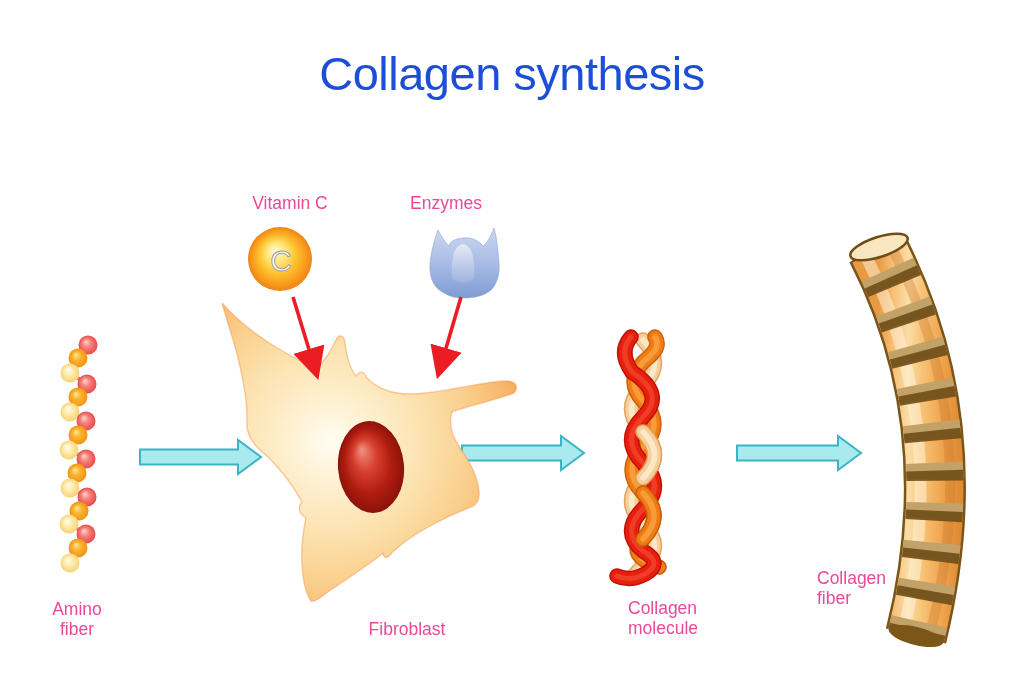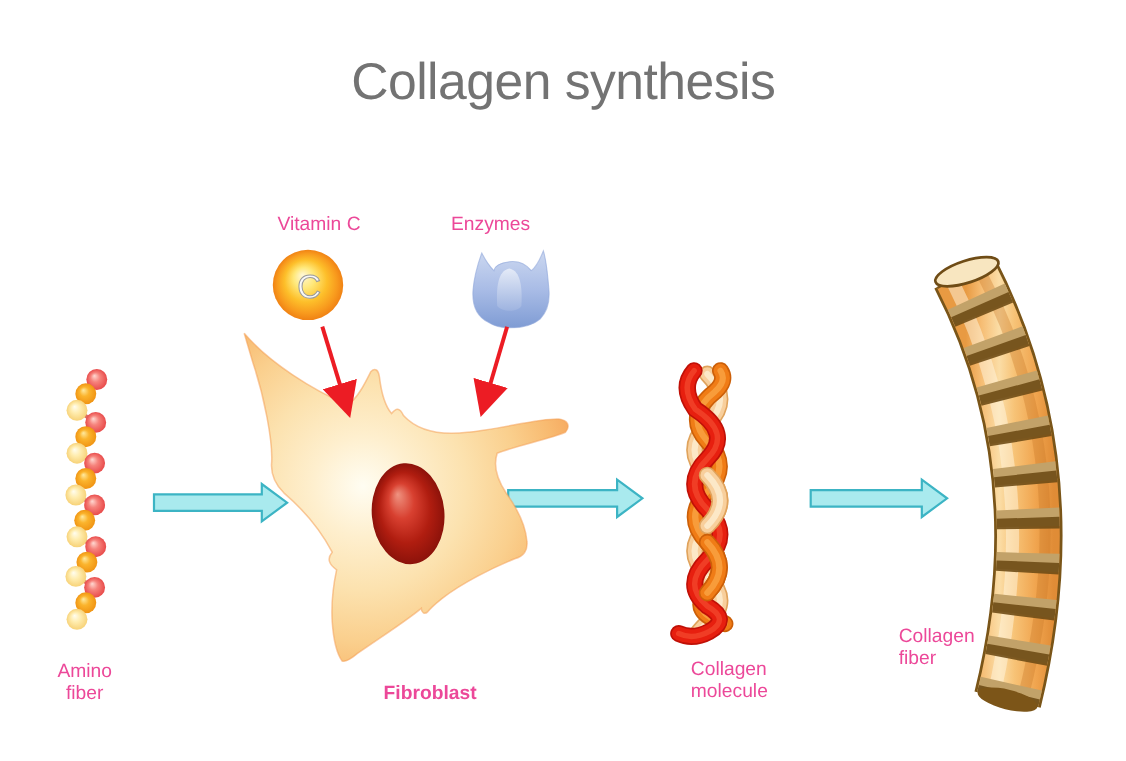--- a/index.html
+++ b/index.html
@@ -9,21 +9,21 @@
     font-family:"Liberation Sans", sans-serif;
   }
   #scene-svg{position:absolute;left:0;top:0;}
   .label{
     position:absolute;color:#ec4899;font-size:17.5px;line-height:1.14;
     letter-spacing:0;
   }
   .center{text-align:center;}
   #title{
     position:absolute;left:0;top:46px;width:1024px;text-align:center;
-    font-size:47px;color:#737373;letter-spacing:-0.5px;
+    font-size:47px;color:#1d4ed8;letter-spacing:-0.5px;
   }
   .sphere-letter{
     font-family:"Liberation Sans", sans-serif;
     font-size:30px;
   }
 </style>
 </head>
 <body>
 
 <svg id="scene-svg" width="1024" height="692" viewBox="0 0 1024 692">
@@ -214,17 +214,17 @@
 </svg>
 
 <div id="title">Collagen synthesis</div>
 
 <div class="label center" style="left:244px;top:194px;width:92px;">Vitamin C</div>
 
 <div class="label center" style="left:400px;top:194px;width:92px;">Enzymes</div>
 
 <div class="label center" style="left:36px;top:600px;width:82px;">Amino fiber</div>
 
-<div class="label center" style="left:330px;top:620px;width:122px;font-weight:bold;">Fibroblast</div>
+<div class="label center" style="left:346px;top:620px;width:122px;">Fibroblast</div>
 
 <div class="label" style="left:610px;top:599px;width:90px;margin-left:18px;">Collagen molecule</div>
 
 <div class="label" style="left:817px;top:569px;width:90px;">Collagen fiber</div>
 
 </body></html>

